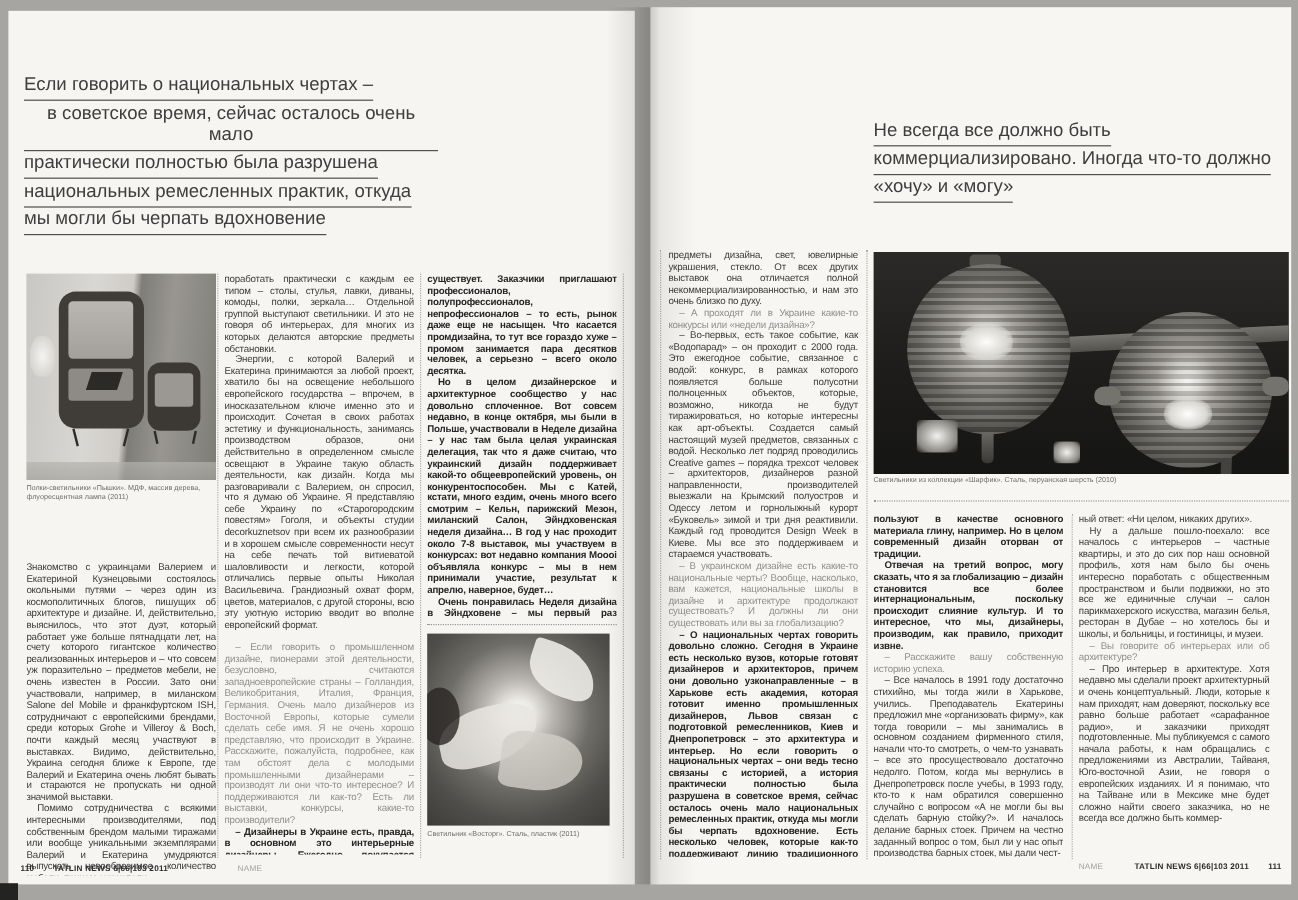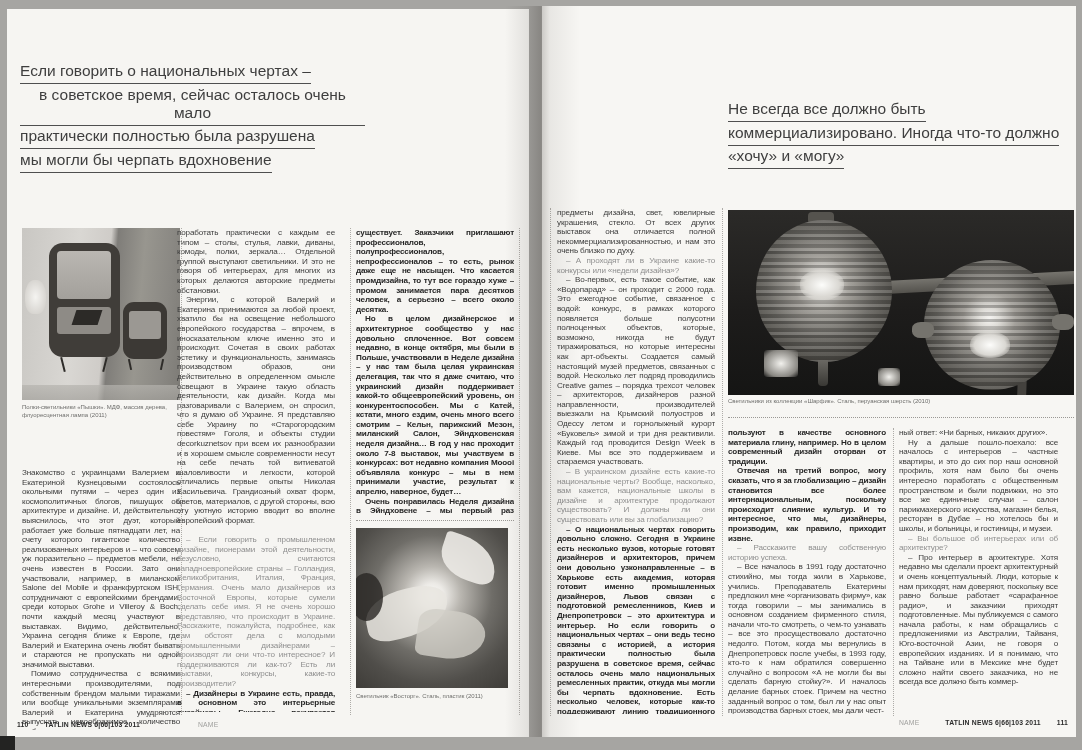--- a/index.html
+++ b/index.html
@@ -28,21 +28,21 @@
   
   .col{position:absolute;width:158px;overflow:hidden;
     font-size:8.1px;line-height:9.6px;letter-spacing:-0.15px;color:#3c3c3c;text-align:justify;}
   .para{margin:0;}
   .para.i{text-indent:9px;}
   .para.q{color:#8f8f8f;}
   .para.b{font-weight:700;color:#262626;}
   .para.g{margin-top:9.6px;}
 
   .col-l1{left:15px;top:459px;height:262px;}
-  .col-l2{left:170px;top:219px;height:484px;}
+  .col-l2{left:180px;top:219px;height:484px;}
   .col-l3{left:349px;top:219px;height:289px;}
   .col-r1{left:15px;top:202px;height:506px;}
   .col-r2{left:186px;top:422px;height:286px;}
   .col-r3{left:357px;top:422px;width:159px;height:286px;}
 
   
   .vsep{position:absolute;width:0;border-left:1px dotted #aeaca8;}
   .vs-l1{left:174px;top:219px;height:487px;}
   .vs-l2{left:343px;top:219px;height:487px;}
   .vs-l3{left:512px;top:219px;height:487px;}
@@ -130,20 +130,21 @@
   .footer-right .f-title{margin-right:16px;}
 </style>
 </head>
 <body>
 
 <div class="page page-left">
   <div class="pullquote pq-left">
       <span class="pq-line">Если говорить о национальных чертах –</span>
       <span class="pq-line">в советское время, сейчас осталось очень мало</span>
       <span class="pq-line">практически полностью была разрушена</span>
+      <span class="pq-line">национальных ремесленных практик, откуда</span>
       <span class="pq-line">мы могли бы черпать вдохновение</span>
     </div>
 
   <div class="photo ph-shelves">
     <div class="lamp-blob"></div>
     <div class="unit-big">
       <div class="win-top"></div>
       <div class="win-mid">
         <div class="laptop"></div>
       </div>
@@ -224,23 +225,23 @@
       <p class="para q i">– В украинском дизайне есть какие-то национальные черты? Вообще, насколько, вам кажется, национальные школы в дизайне и архитектуре продолжают существовать? И должны ли они существовать или вы за глобализацию?</p>
       <p class="para b i">– О национальных чертах говорить довольно сложно. Сегодня в Украине есть несколько вузов, которые готовят дизайнеров и архитекторов, причем они довольно узконаправленные – в Харькове есть академия, которая готовит именно промышленных дизайнеров, Львов связан с подготовкой ремесленников, Киев и Днепропетровск – это архитектура и интерьер. Но если говорить о национальных чертах – они ведь тесно связаны с историей, а история практически полностью была разрушена в советское время, сейчас осталось очень мало национальных ремесленных практик, откуда мы могли бы черпать вдохновение. Есть несколько человек, которые как-то поддерживают линию традиционного искусства – ис-</p>
     </div>
   <div class="col col-r2">
       <p class="para b">пользуют в качестве основного материала глину, например. Но в целом современный дизайн оторван от традиции.</p>
       <p class="para b i">Отвечая на третий вопрос, могу сказать, что я за глобализацию – дизайн становится все более интернациональным, поскольку происходит слияние культур. И то интересное, что мы, дизайнеры, производим, как правило, приходит извне.</p>
       <p class="para q i">– Расскажите вашу собственную историю успеха.</p>
       <p class="para i">– Все началось в 1991 году достаточно стихийно, мы тогда жили в Харькове, учились. Преподаватель Екатерины предложил мне «организовать фирму», как тогда говорили – мы занимались в основном созданием фирменного стиля, начали что-то смотреть, о чем-то узнавать – все это просуществовало достаточно недолго. Потом, когда мы вернулись в Днепропетровск после учебы, в 1993 году, кто-то к нам обратился совершенно случайно с вопросом «А не могли бы вы сделать барную стойку?». И началось делание барных стоек. Причем на честно заданный вопрос о том, был ли у нас опыт производства барных стоек, мы дали чест-</p>
     </div>
   <div class="col col-r3">
-      <p class="para n">ный ответ: «Ни барных, никаких других».</p>
+      <p class="para n">ный ответ: «Ни целом, никаких других».</p>
       <p class="para i">Ну а дальше пошло-поехало: все началось с интерьеров – частные квартиры, и это до сих пор наш основной профиль, хотя нам было бы очень интересно поработать с общественным пространством и были подвижки, но это все же единичные случаи – салон парикмахерского искусства, магазин белья, ресторан в Дубае – но хотелось бы и школы, и больницы, и гостиницы, и музеи.</p>
-      <p class="para q i">– Вы большое об интерьерах или об архитектуре?</p>
+      <p class="para q i">– Вы говорите об интерьерах или об архитектуре?</p>
       <p class="para i">– Про интерьер в архитектуре. Хотя недавно мы сделали проект архитектурный и очень концептуальный. Люди, которые к нам приходят, нам доверяют, поскольку все равно больше работает «сарафанное радио», и заказчики приходят подготовленные. Мы публикуемся с самого начала работы, к нам обращались с предложениями из Австралии, Тайваня, Юго-восточной Азии, не говоря о европейских изданиях. И я понимаю, что на Тайване или в Мексике мне будет сложно найти своего заказчика, но не всегда все должно быть коммер-</p>
     </div>
 
   <div class="vsep vs-r0"></div>
   <div class="vsep vs-r1"></div>
   <div class="vsep vs-r2"></div>
 
   <div class="footer footer-right">
     <span class="f-name">NAME</span><span class="f-title">TATLIN NEWS 6|66|103 2011</span><span class="f-num">111</span>
   </div>

